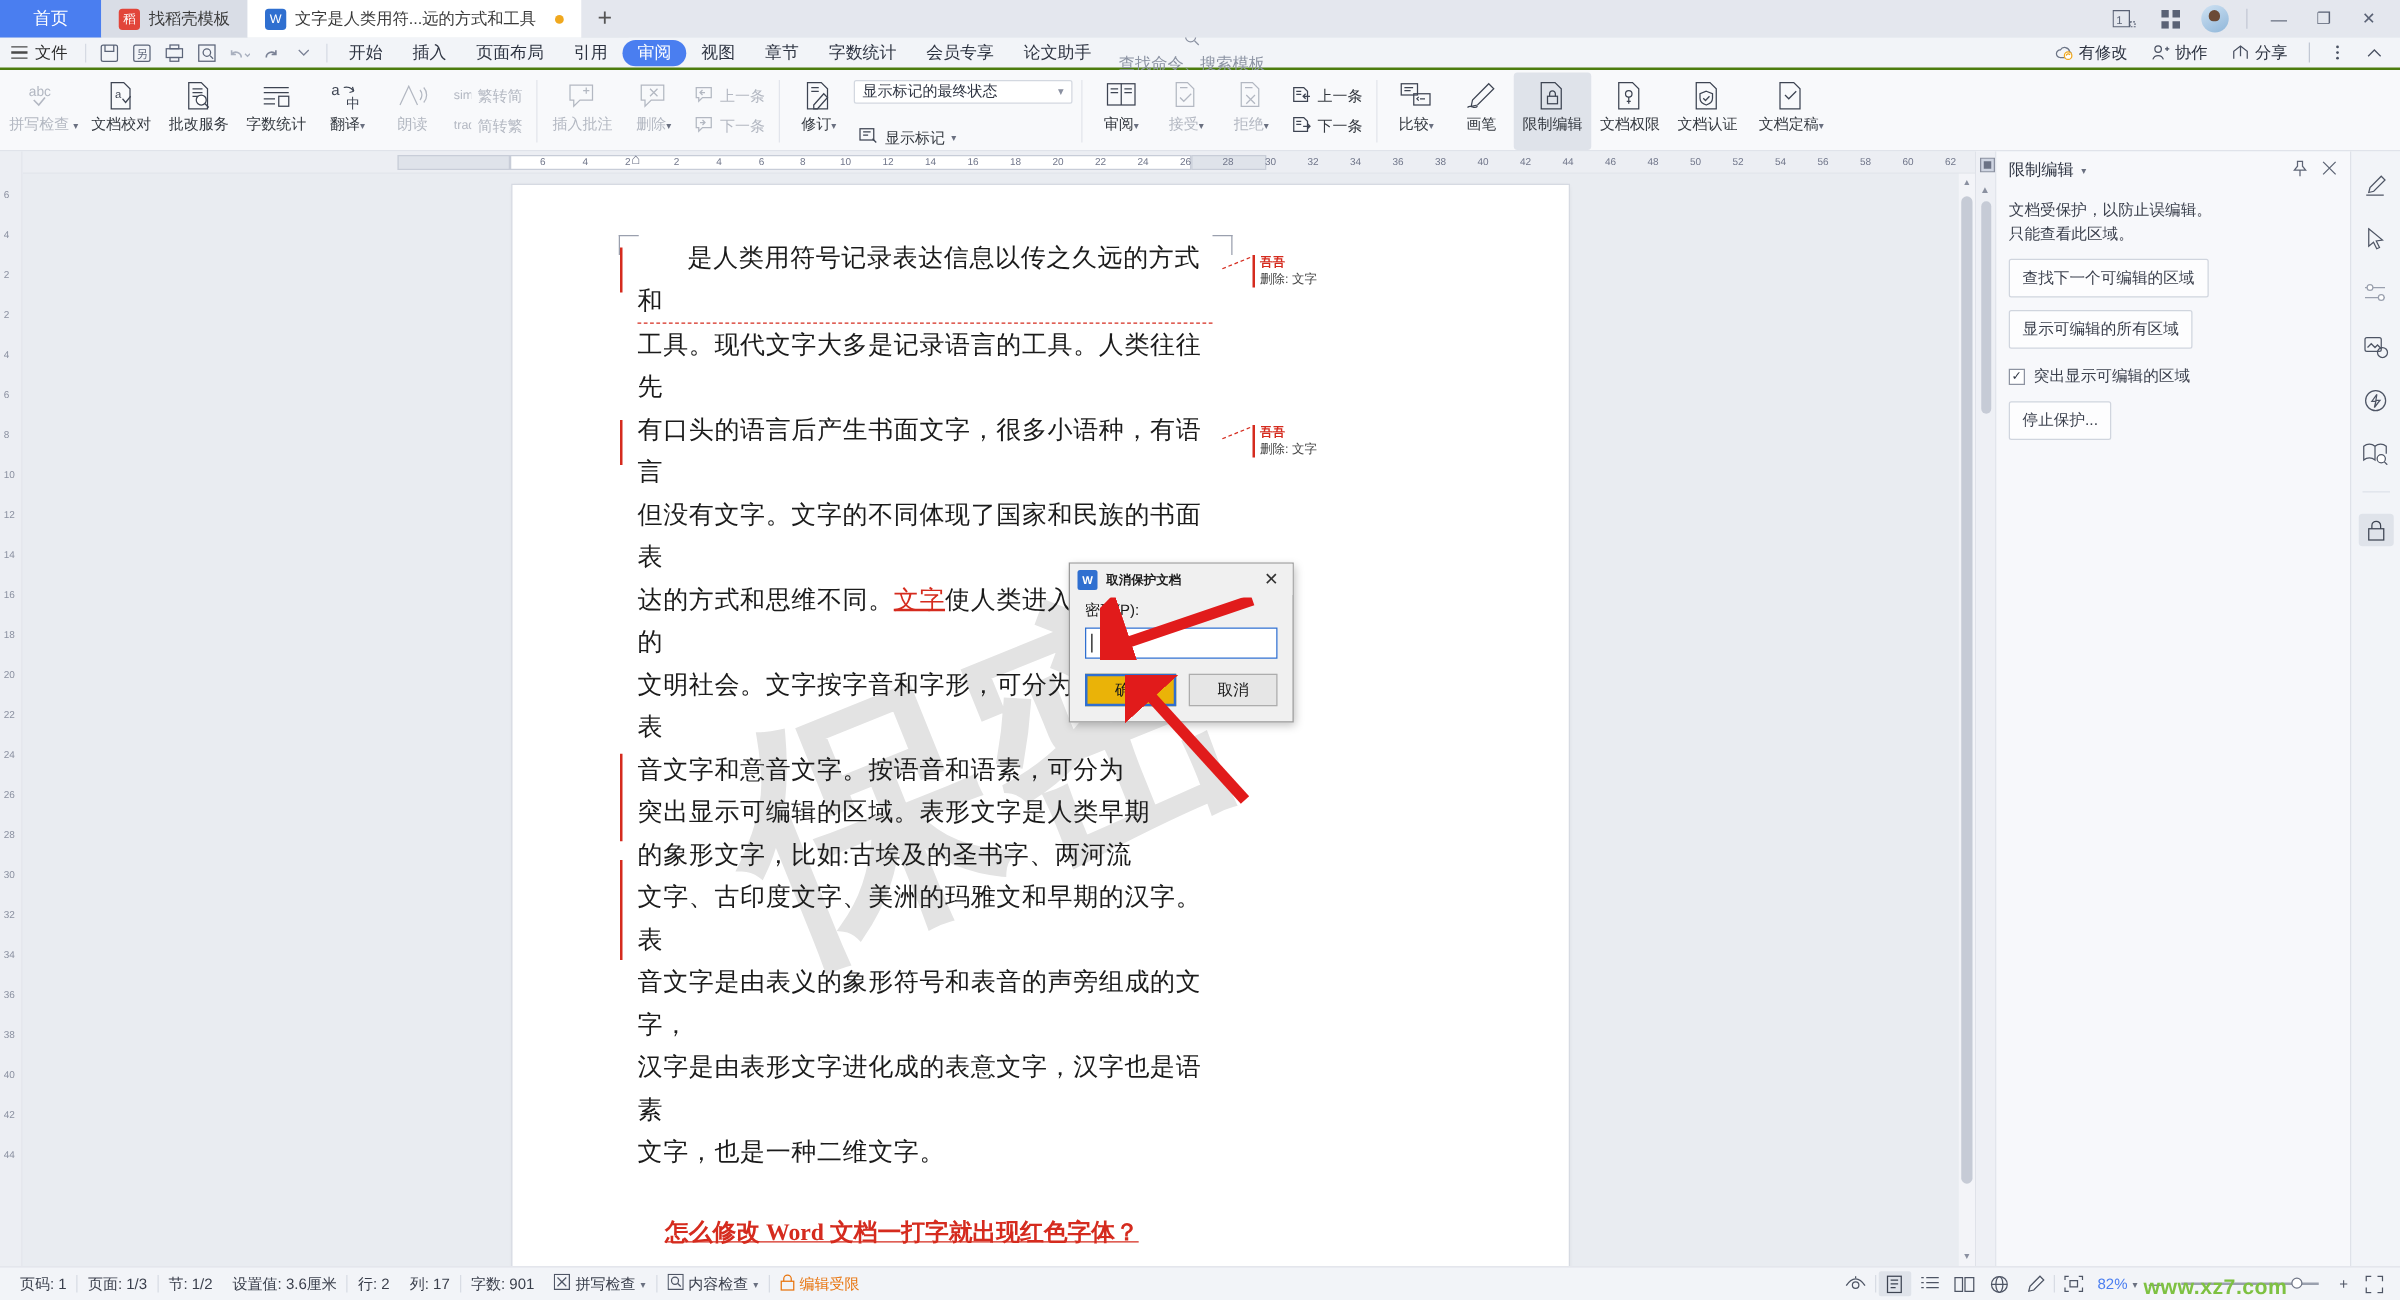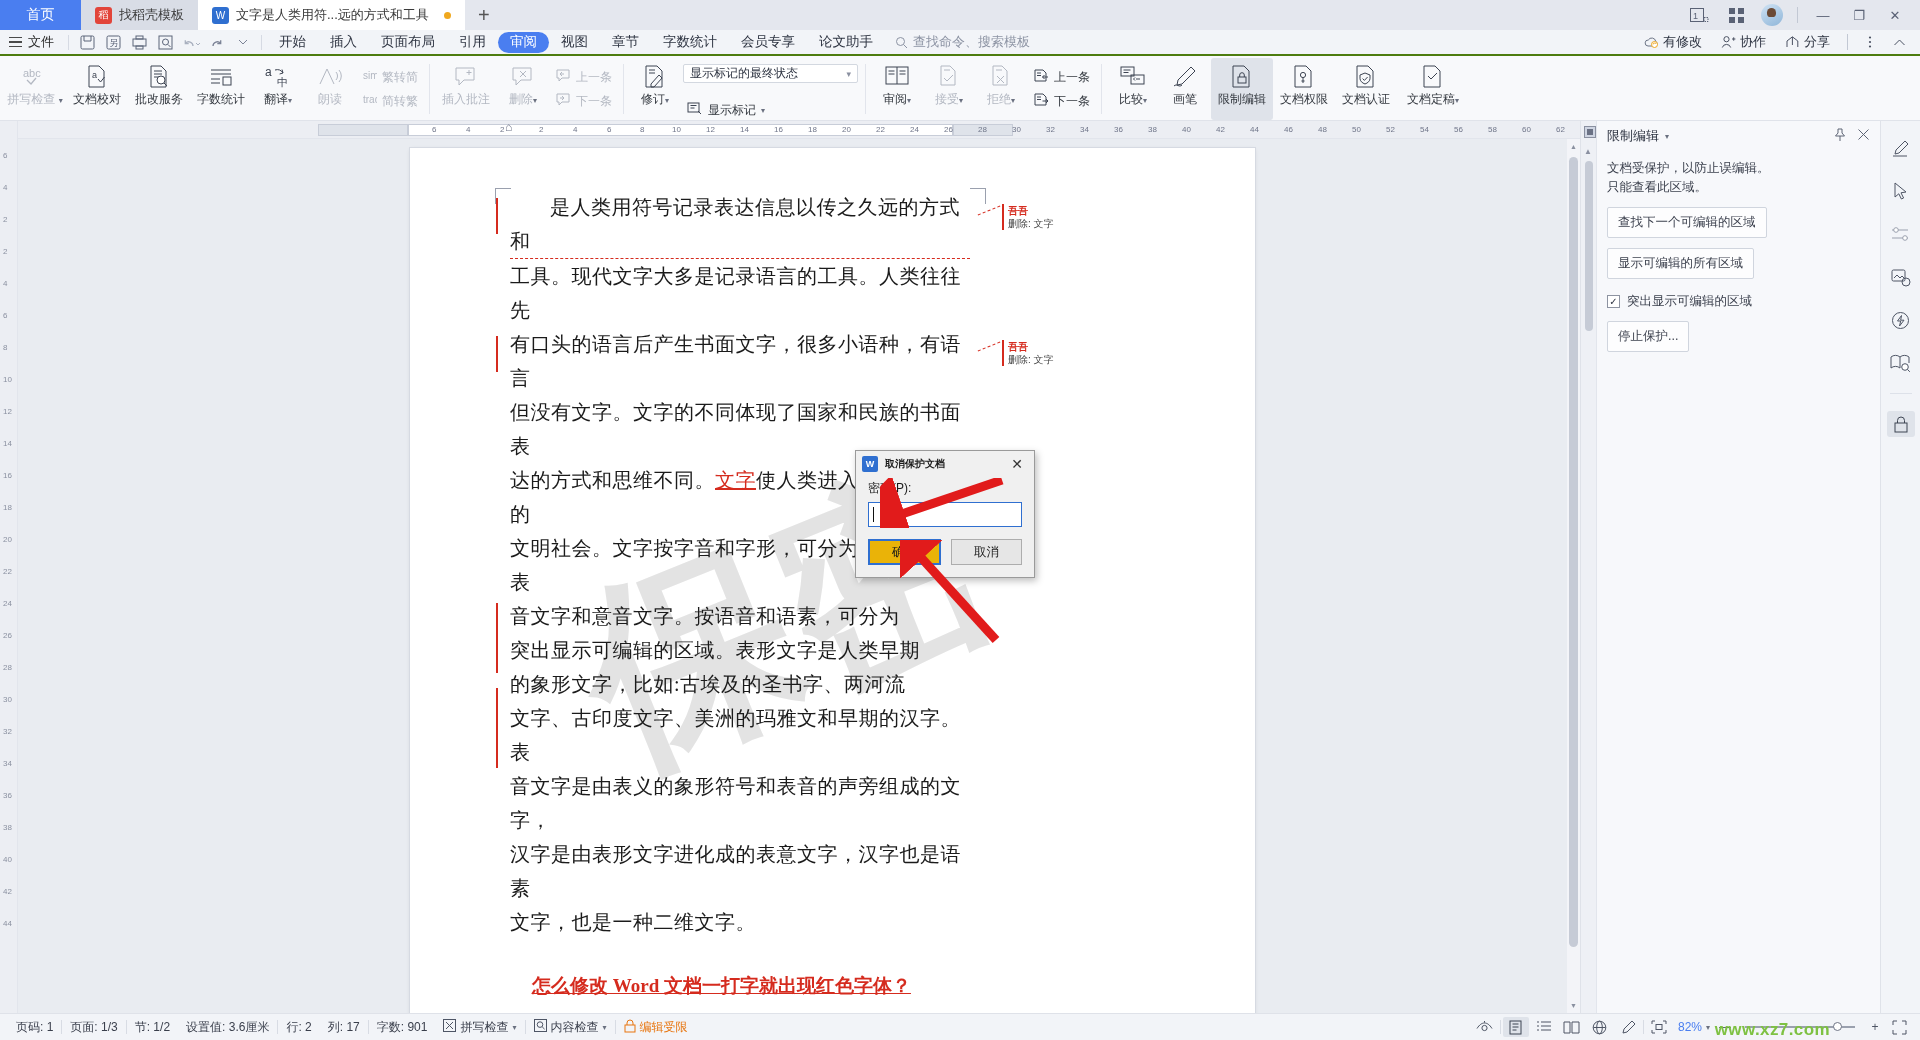--- a/index.html
+++ b/index.html
@@ -29,21 +29,21 @@
 
   
   .menubar{ height:26px; background:#f2f4f8; display:flex; align-items:center; flex:0 0 26px; padding-left:0; border-bottom:2px solid #4d7c0f;}
   .filebtn{ display:flex;align-items:center;gap:6px;padding:0 9px;height:22px;font-size:13px;color:#2c2c2c;}
   .hamb{ display:inline-flex;flex-direction:column;gap:3px; }
   .hamb i{ display:block;width:13px;height:1.5px;background:#4a4a4a;}
   .qicon{ width:26px;height:22px;display:flex;align-items:center;justify-content:center;color:#5b6478;}
   .mdiv{ width:1px;height:15px;background:#d6dae3;margin:0 5px;}
   .rtab{ padding:2px 12px; font-size:13.5px; color:#2e3442; border-radius:11px; height:21px; display:flex;align-items:center;}
   .rtab.active{ background:#4a7ef0; color:#fff; }
-  .searchbox{ display:flex;align-items:center;gap:5px;margin-left:10px;color:#8c93a3;font-size:13px;}
+  .searchbox{ display:flex;align-items:center;gap:5px;margin-left:10px;color:#8c93a3;font-size:13px;flex-direction:column;}
   .menubar-right{ margin-left:auto; display:flex;align-items:center;gap:3px;padding-right:8px;color:#3d4椒;}
   .mr-item{ display:flex;align-items:center;gap:4px;padding:0 8px;font-size:13px;color:#2e3442;}
 
   
   .ribbon{ height:65px; background:#f8f9fb; display:flex; align-items:stretch; flex:0 0 65px; padding:2px 4px 0 4px; border-bottom:1px solid #e0e3ea;}
   .rgroup{ display:flex; align-items:stretch; }
   .rdiv{ width:1px; background:#e2e5ec; margin:6px 5px; }
   .rbtn{ width:52px; display:flex;flex-direction:column;align-items:center;justify-content:flex-start;padding-top:5px;gap:3px; font-size:12px; color:#33383f; border-radius:3px;}
   .rbtn.wide{ width:62px; }
   .rbtn.xwide{ width:72px; }

